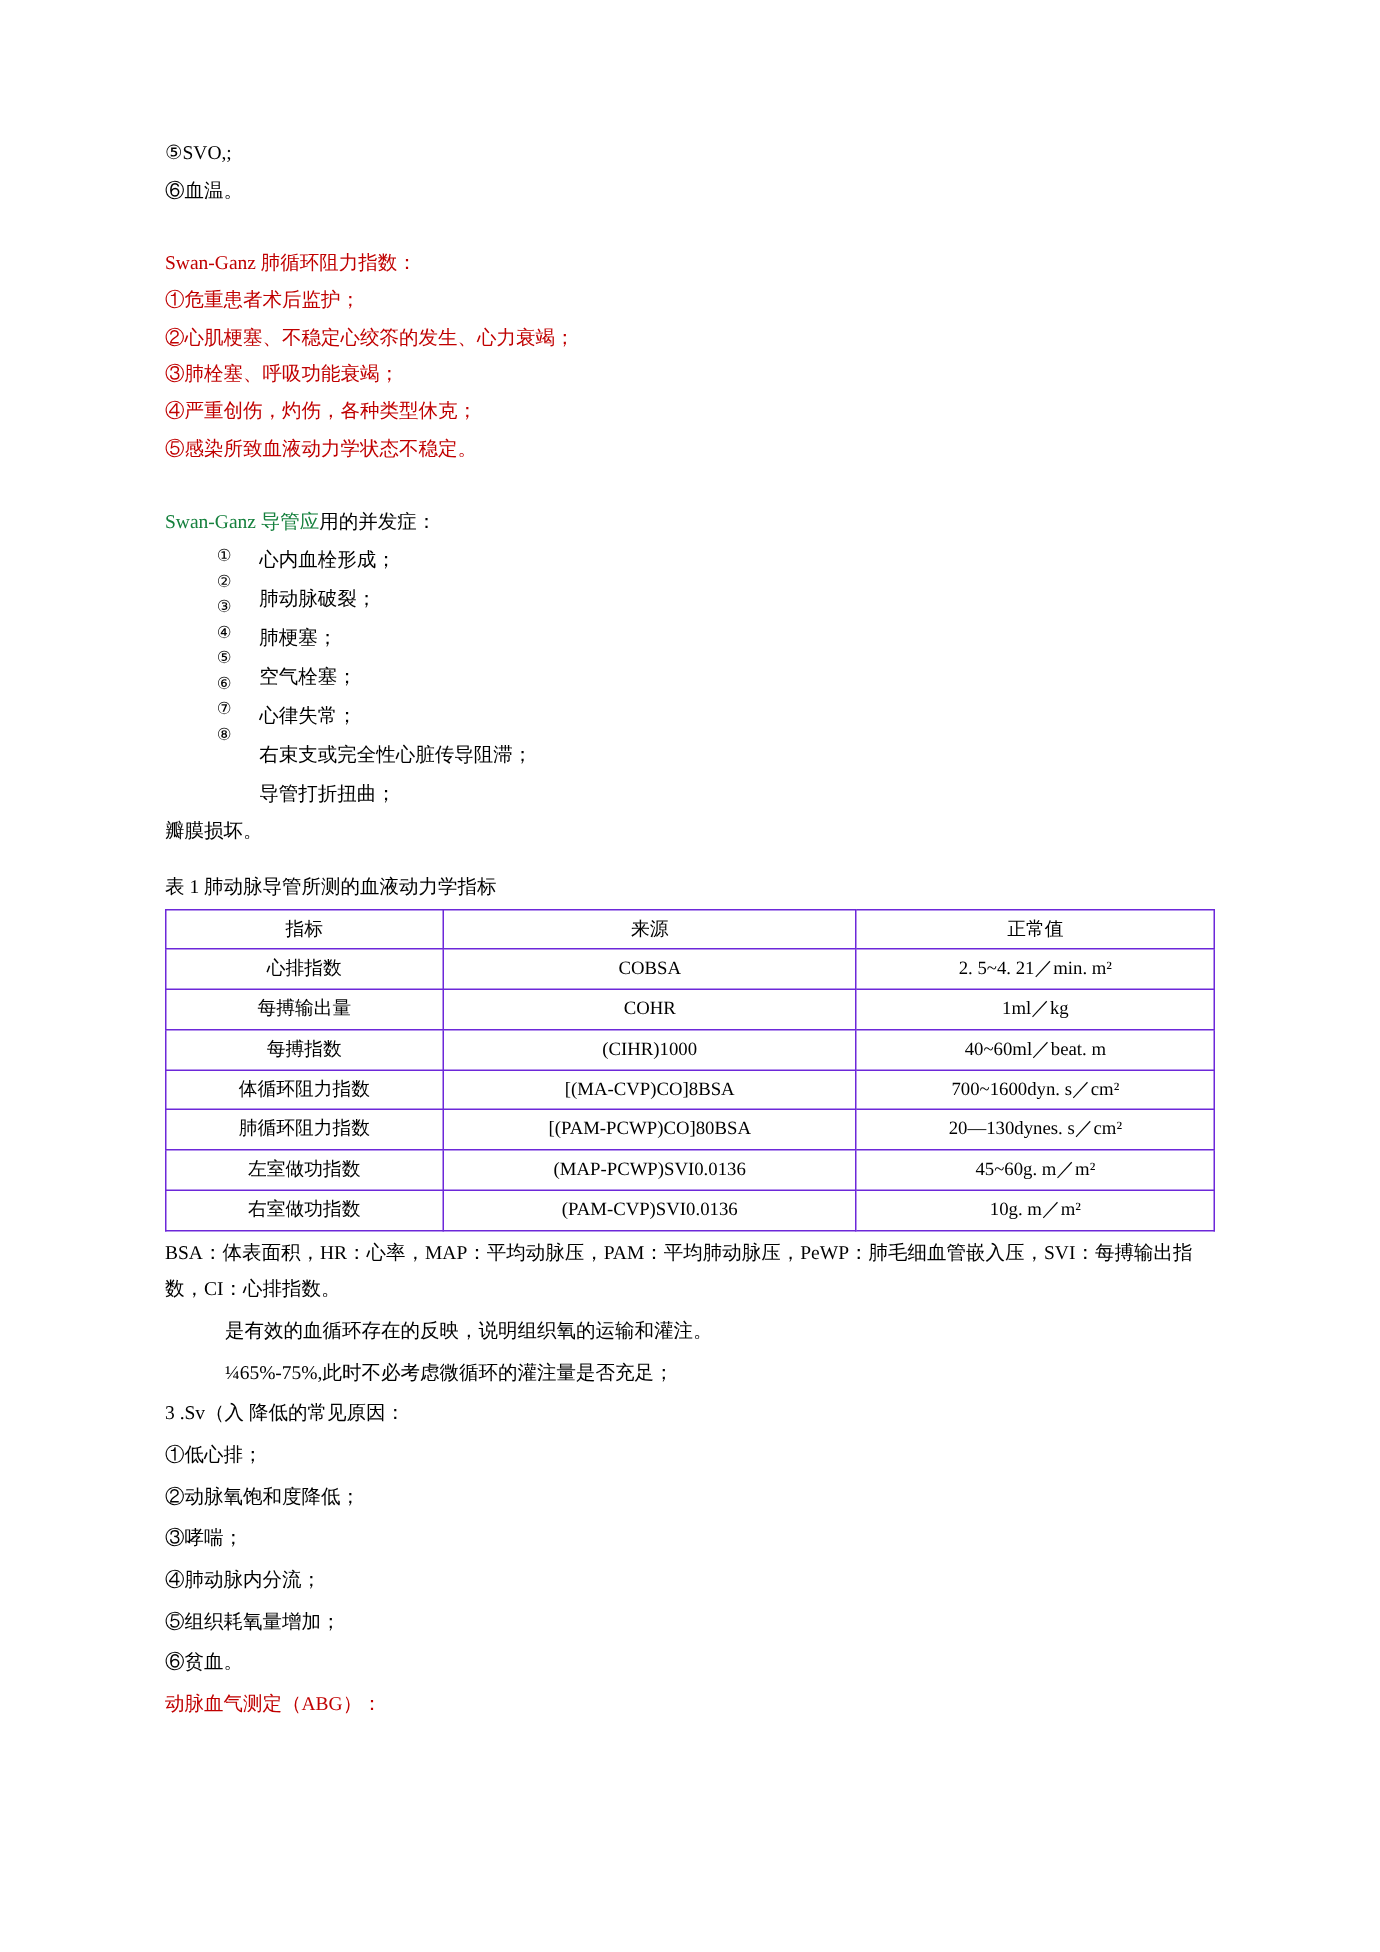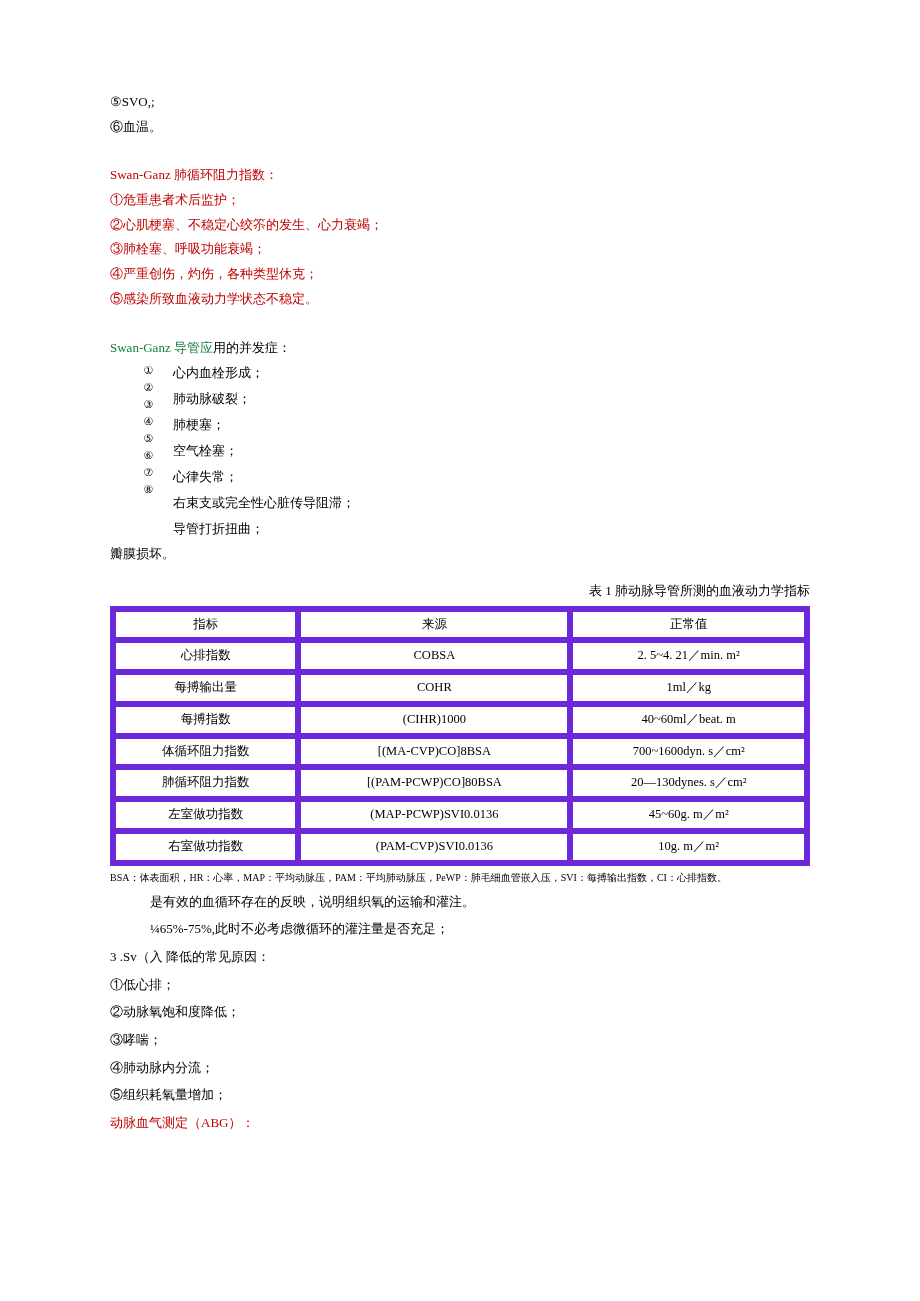--- a/index.html
+++ b/index.html
@@ -35,28 +35,28 @@
     margin-left: 8px;
     font-family: Liberation Serif, serif;
   }
   .indent2 { padding-left: 40px; }
   table {
     border-collapse: collapse;
     width: 100%;
     margin-top: 2px;
   }
   th, td {
-    border: 6px solid #6d28d9;
+    border: 1px solid #6d28d9;
     text-align: center;
     font-size: 12.5px;
     padding: 1px 4px;
     font-weight: normal;
   }
-  .tbl-title { text-align: right; margin-top: 12px; }
-  .abbr { font-size: 10px; margin-top: 2px; }
+  .tbl-title { text-align: left; margin-top: 12px; }
+  .abbr { font-size: 13px; margin-top: 2px; }
   .svo-sec p { margin: 3px 0; }
 </style>
 </head>
 <body>
 
 <p>⑤SVO,;</p>
 <p>⑥血温。</p>
 
 <div class="sec-gap"></div>
 
@@ -134,15 +134,16 @@
 
 <div class="svo-sec">
   <p class="indent2">是有效的血循环存在的反映，说明组织氧的运输和灌注。</p>
   <p class="indent2">¼65%-75%,此时不必考虑微循环的灌注量是否充足；</p>
   <p>3  .Sv（入 降低的常见原因：</p>
   <p>①低心排；</p>
   <p>②动脉氧饱和度降低；</p>
   <p>③哮喘；</p>
   <p>④肺动脉内分流；</p>
   <p>⑤组织耗氧量增加；</p>
+  <p>⑥贫血。</p>
 </div>
 
 <p class="red">动脉血气测定（ABG）：</p>
 
 </body></html>

